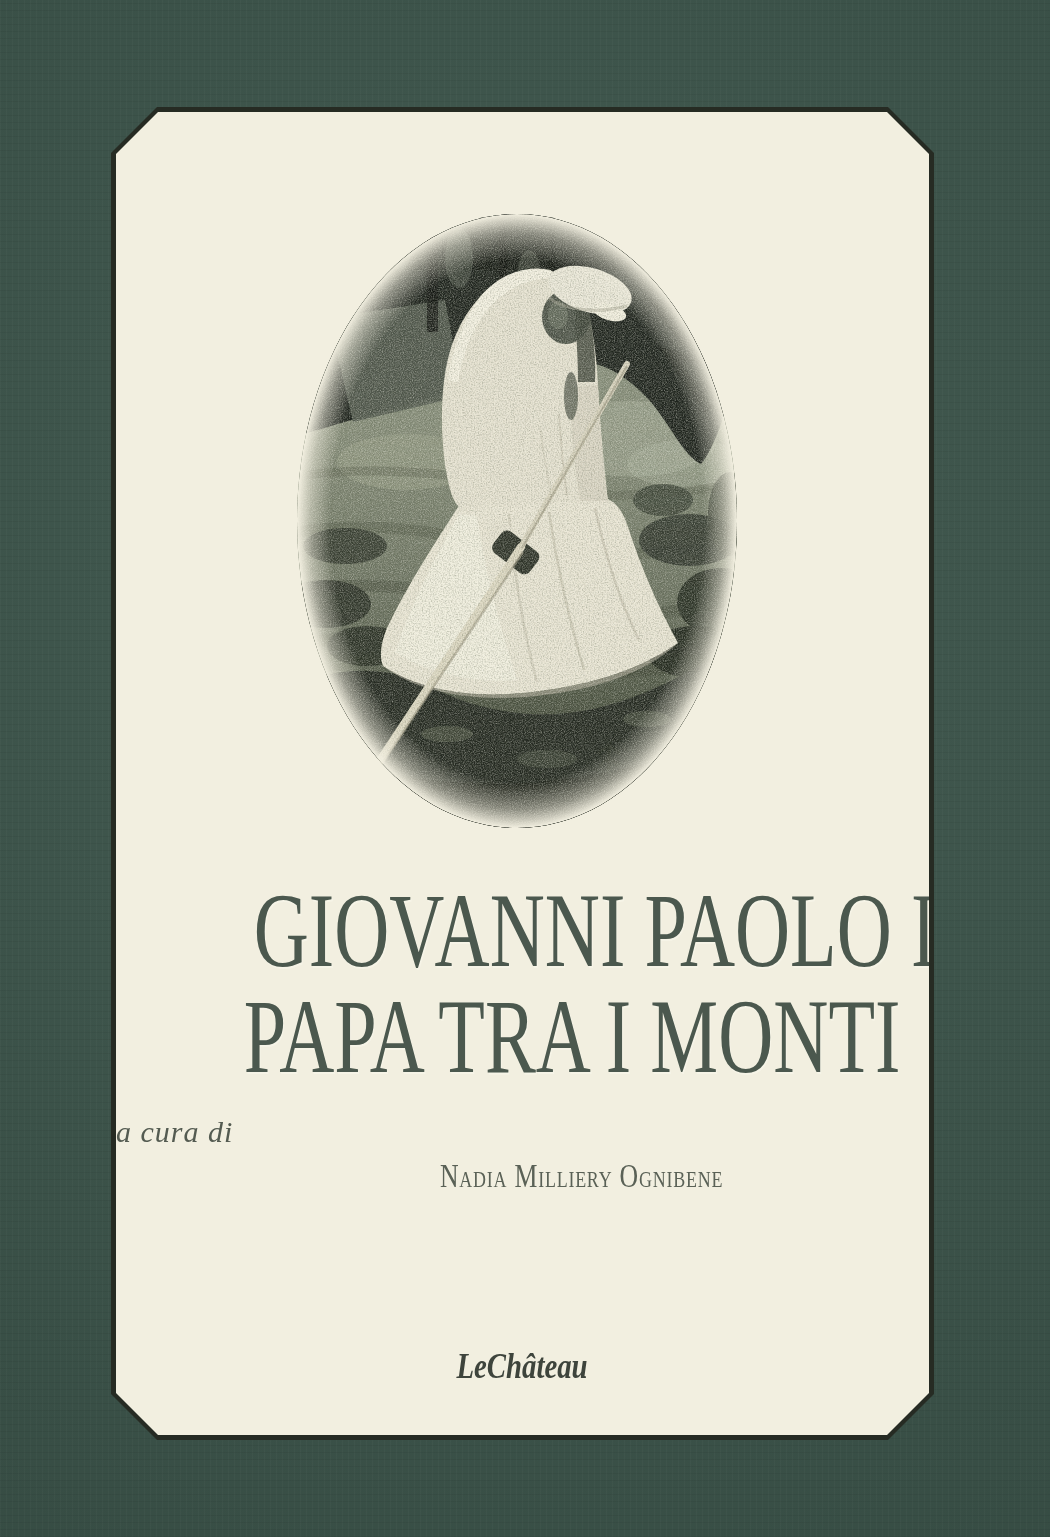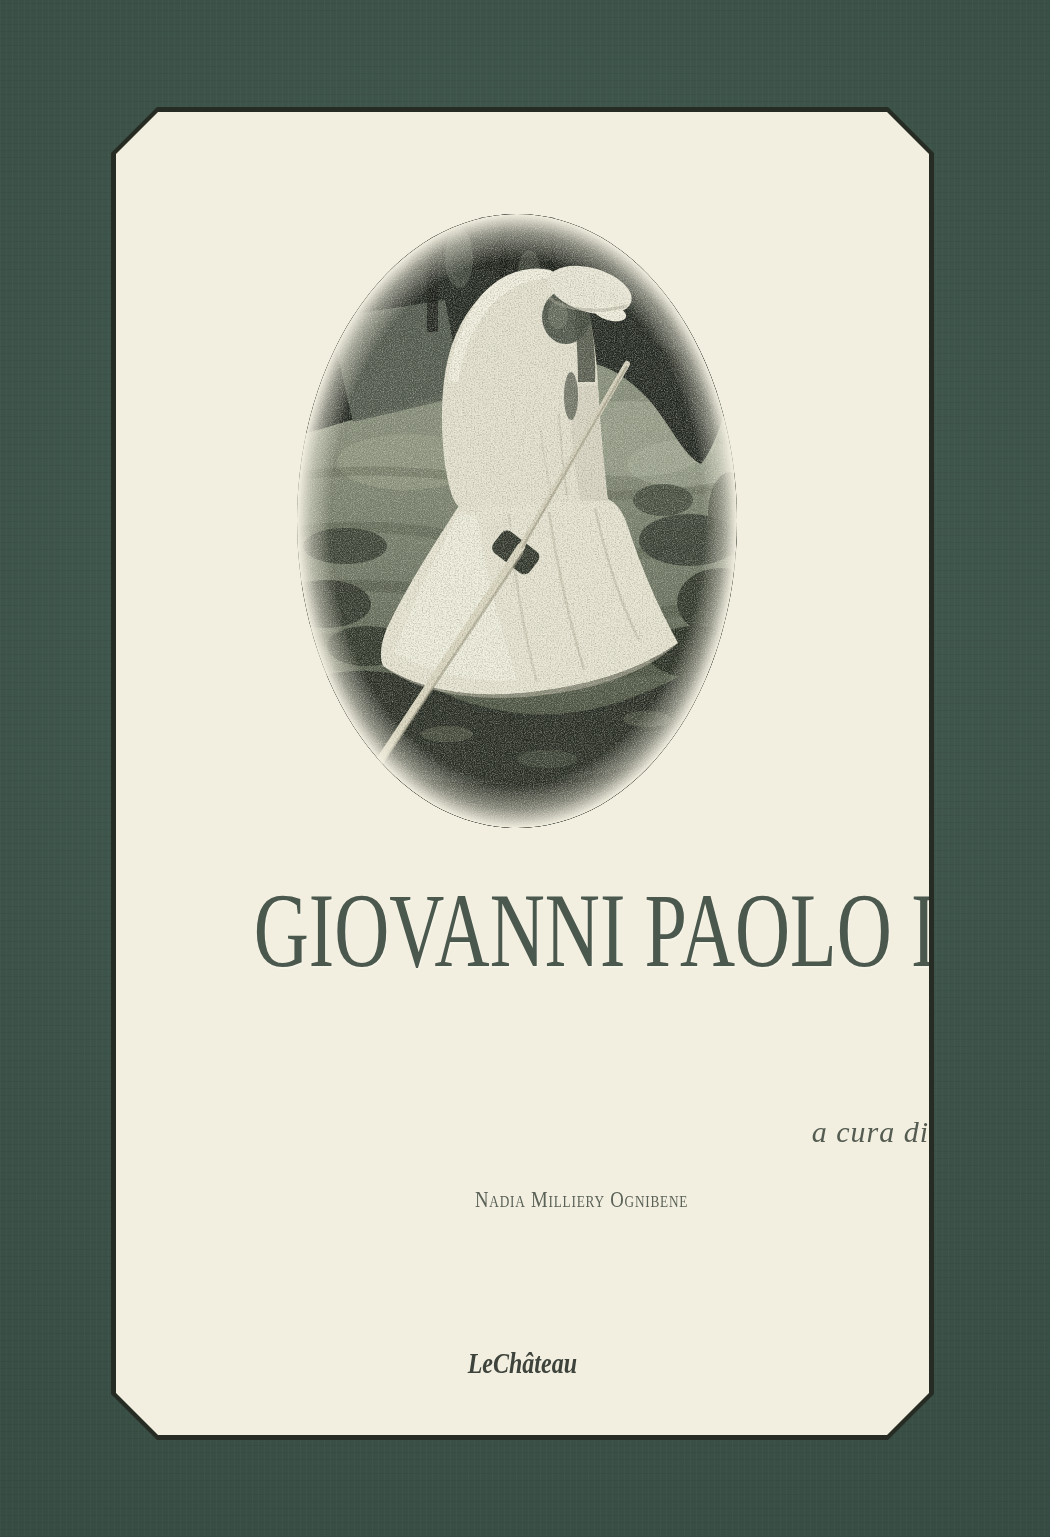--- a/index.html
+++ b/index.html
@@ -41,35 +41,34 @@
     position:absolute; left:0; width:813px; text-align:center;
     line-height:1; font-size:106px; font-weight:normal; margin:0;
     color: var(--title-green, #4b584e);
     text-shadow: 1.5px 1.5px 0 rgba(250,248,236,0.55);
   }
   .title-line.l1 { top:766px; }
   .title-line.l2 { top:872px; }
   .sqz { display:inline-block; white-space:nowrap; transform-origin:50% 50%; }
   .sqz-title { transform:scaleX(0.72); }
   .curadi {
-    position:absolute; top:1005px; left:0; width:813px; text-align:right;
+    position:absolute; top:1005px; left:0; width:813px; text-align:left;
     font-style:italic; font-size:30px; line-height:1; letter-spacing:1px;
     color: var(--byline-gray, #545b51);
   }
   .editors {
     position:absolute; top:1049px; left:0; width:931px; text-align:center;
-    font-size:24px; line-height:30px; letter-spacing:1px;
+    font-size:33px; line-height:30px; letter-spacing:1px;
     font-variant: small-caps;
     color: var(--editors-gray, #5a6156);
-    margin-top: 23px;
   }
   .sqz-name { transform:scaleX(0.78); }
   .publisher {
     position:absolute; top:1236px; left:0; width:813px; text-align:center;
-    font-size:30px; font-weight:bold; font-style:italic; line-height:1;
+    font-size:36px; font-weight:bold; font-style:italic; line-height:1;
     color: var(--publisher-gray, #3e443c);
   }
   .sqz-pub { transform:scaleX(0.8); }
 </style>
 </head>
 <body>
 
 <div class="cover">
   <div class="frame">
     <div class="panel">
@@ -172,20 +171,21 @@
             </g>
           </g>
 
           <rect width="440" height="614" filter="url(#grainL)" opacity="0.55"></rect>
           <rect width="440" height="614" filter="url(#grainD)" opacity="0.4"></rect>
         </svg>
         <div class="photo-edge"></div>
       </div>
 
       <h1 class="title-line l1"><span class="sqz sqz-title">GIOVANNI PAOLO II</span></h1>
+      <h1 class="title-line l2"><span class="sqz sqz-title">PAPA TRA I MONTI</span></h1>
 
       <div class="curadi">a cura di</div>
 
       <div class="editors">
         <div><span class="sqz sqz-name">Nadia Milliery Ognibene</span></div>
       </div>
 
       <div class="publisher"><span class="sqz sqz-pub">LeChâteau</span></div>
 
     </div>

